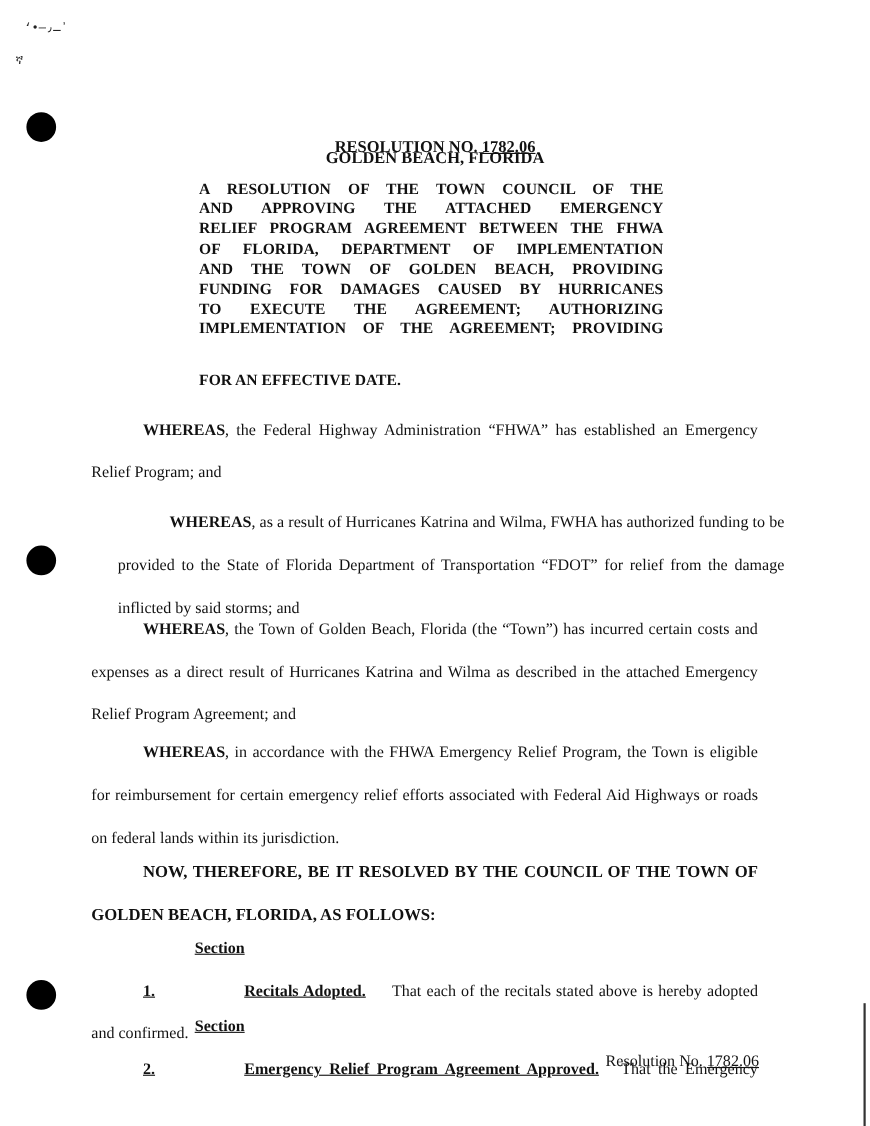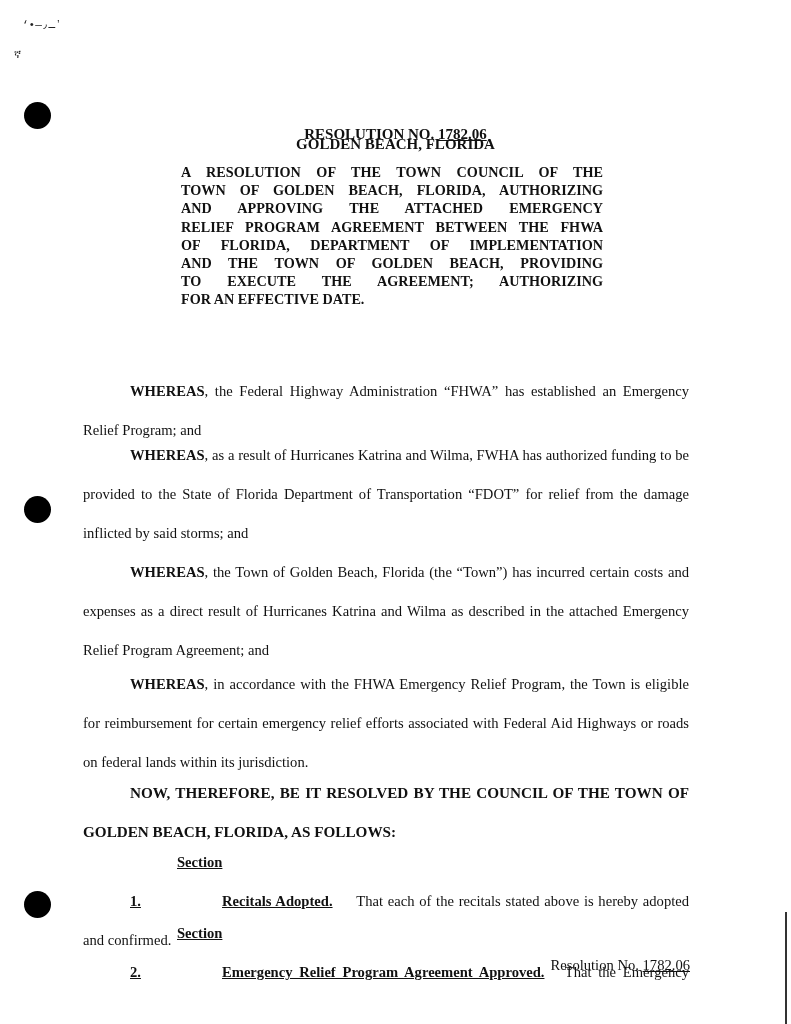--- a/index.html
+++ b/index.html
@@ -11,21 +11,21 @@
     .scribble { position: absolute; left: 22px; top: 18px; font-size: 11px; color: #222; letter-spacing: -1px; font-family: Liberation Mono, monospace; }
     .scribble2 { position: absolute; left: 14px; top: 48px; font-size: 11px; color: #222; font-family: "DejaVu Sans", sans-serif; }
     .rightline { position: absolute; left: 785px; top: 912px; width: 2px; height: 112px; background: #333; }
     .center-h { position: absolute; left: 0; width: 791px; text-align: center; font-weight: bold; font-size: 15px; }
     .underline { text-decoration: underline; }
     .abstract {
       position: absolute; left: 181px; top: 163px; width: 422px;
       font-weight: bold; font-size: 14.2px; line-height: 18.2px; text-align: justify;
       text-align-last: justify;
     }
-    .abstract .last { text-align-last: left; }
+    .abstract .last { text-align-last: left; margin-top: 28px; }
     .para {
       position: absolute; left: 83px; width: 606px; font-size: 14.6px;
       line-height: 39px; text-align: justify;
     }
     .para .first { text-indent: 47px; }
     .b { font-weight: bold; }
     .now { font-weight: bold; font-size: 15.2px; }
     .sec-num { display: inline-block; width: 92px; font-weight: bold; text-decoration: underline; }
     .sec-title { font-weight: bold; text-decoration: underline; }
     .footer { position: absolute; left: 500px; width: 190px; top: 957px; text-align: right; font-size: 14.6px; }
@@ -41,34 +41,35 @@
 <div class="hole" style="left:24px; top:891px;"></div>
 <div class="rightline"></div>
 
 <div class="center-h" style="top:92px;margin-top:44px;">GOLDEN BEACH, FLORIDA</div>
 <div class="center-h" style="top:126px;">
   <span>RESOLUTION NO. </span><span class="underline">1782.06</span>
 </div>
 
 <div class="abstract">
   <div>A RESOLUTION OF THE TOWN COUNCIL OF THE</div>
-  <div>TOWN OF GOLDEN BEACH, FLORIDA, AUTHORIZING</div>
   <div>AND APPROVING THE ATTACHED EMERGENCY</div>
   <div>RELIEF PROGRAM AGREEMENT BETWEEN THE FHWA</div>
   <div>OF FLORIDA, DEPARTMENT OF IMPLEMENTATION</div>
   <div>AND THE TOWN OF GOLDEN BEACH, PROVIDING</div>
+  <div>FUNDING FOR DAMAGES CAUSED BY HURRICANES</div>
   <div>TO EXECUTE THE AGREEMENT; AUTHORIZING</div>
+  <div>IMPLEMENTATION OF THE AGREEMENT; PROVIDING</div>
   <div class="last">FOR AN EFFECTIVE DATE.</div>
 </div>
 
 <div class="para" style="top:372px;">
   <div class="first"><span class="b">WHEREAS</span><span>, the Federal Highway Administration “FHWA” has established an Emergency Relief Program; and</span></div>
 </div>
 
-<div class="para" style="top:436px;">
+<div class="para" style="top:456px;margin-left:24px;">
   <div class="first"><span class="b">WHEREAS</span><span>, as a result of Hurricanes Katrina and Wilma, FWHA has authorized funding to be provided to the State of Florida Department of Transportation “FDOT” for relief from the damage inflicted by said storms; and</span></div>
 </div>
 
 <div class="para" style="top:553px;">
   <div class="first"><span class="b">WHEREAS</span><span>, the Town of Golden Beach, Florida (the “Town”) has incurred certain costs and expenses as a direct result of Hurricanes Katrina and Wilma as described in the attached Emergency Relief Program Agreement; and</span></div>
 </div>
 
 <div class="para" style="top:665px;">
   <div class="first"><span class="b">WHEREAS</span><span>, in accordance with the FHWA Emergency Relief Program, the Town is eligible for reimbursement for certain emergency relief efforts associated with Federal Aid Highways or roads on federal lands within its jurisdiction.</span></div>
 </div>

